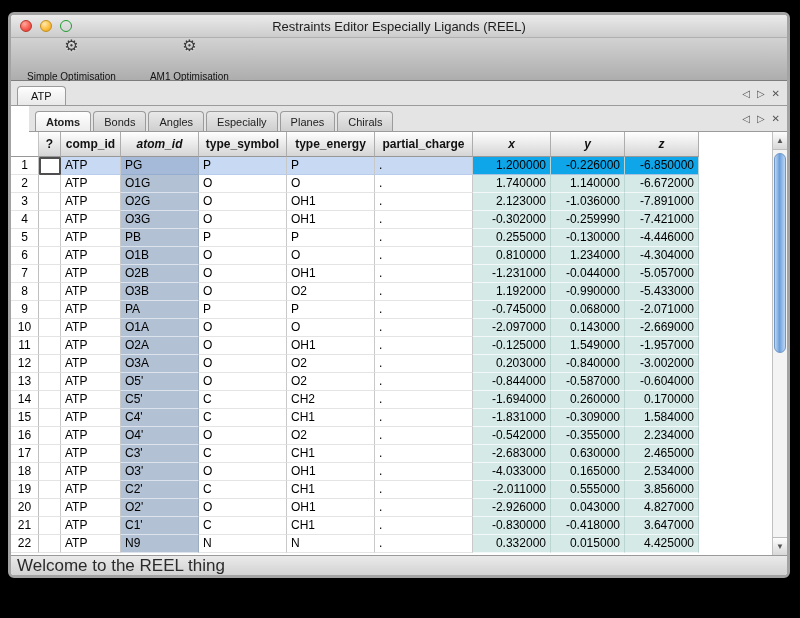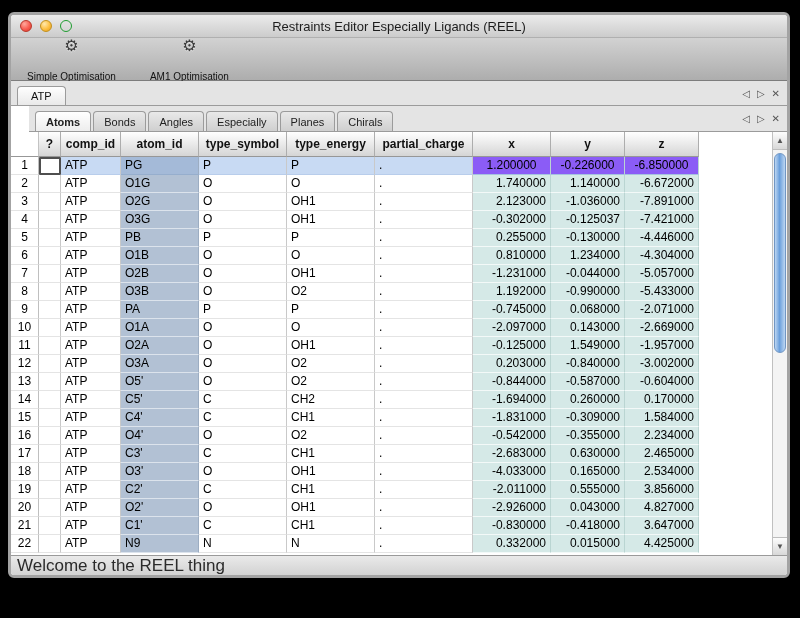--- a/index.html
+++ b/index.html
@@ -107,25 +107,25 @@
   .c-q{width:22px;flex:0 0 22px;padding:0;}
   .c-comp{width:60px;flex:0 0 60px;}
   .c-atom{width:78px;flex:0 0 78px;background:var(--atom-bg,#b2c1d4);border-right-color:#9cadc2;border-bottom-color:rgba(255,255,255,.55);}
   .c-sym{width:88px;flex:0 0 88px;}
   .c-energy{width:88px;flex:0 0 88px;}
   .c-charge{width:98px;flex:0 0 98px;text-align:left;}
   .c-x,.c-y,.c-z{background:var(--coord-bg,#d5e9e7);border-right-color:#bad5d2;border-bottom-color:rgba(255,255,255,.7);text-align:right;}
   .c-x{width:78px;flex:0 0 78px;}
   .c-y{width:74px;flex:0 0 74px;}
   .c-z{width:74px;flex:0 0 74px;}
-  .hcell.c-x,.hcell.c-y,.hcell.c-z,.hcell.c-atom{background:linear-gradient(#ffffff,#d5d5d5);border-right:1px solid #adadad;border-bottom:1px solid #979797;}
+  .hcell.c-x,.hcell.c-y,.hcell.c-z,.hcell.c-atom{background:linear-gradient(#ffffff,#d5d5d5);border-right:1px solid #adadad;border-bottom:1px solid #979797;font-style:italic;}
   .trow.selected .cell{background:var(--sel-bg,#c8daf3);border-bottom-color:#b8cdeb;}
   .trow.selected .c-num{background:#fff;border-bottom-color:#e4e4e4;}
   .trow.selected .c-atom{background:#a4bad8;border-bottom-color:#96aecd;}
-  .trow.selected .c-x,.trow.selected .c-y,.trow.selected .c-z{background:#8b5cf6;border-bottom-color:#a5c2e0;text-align:center;}
+  .trow.selected .c-x,.trow.selected .c-y,.trow.selected .c-z{background:#0ea5e9;border-bottom-color:#a5c2e0;}
   .trow.selected .c-q.editing{
     background:#fff;border:2px solid #4f4f4f;border-radius:1px;
   }
   
   .vscroll{
     width:15px;flex:0 0 15px;display:flex;flex-direction:column;
     background:#f2f2f2;border-left:1px solid #c0c0c0;box-sizing:border-box;
   }
   .sbtn{
     height:17px;flex:0 0 17px;display:flex;align-items:center;justify-content:center;
@@ -255,21 +255,21 @@
           </div>
           <div class="trow">
             <div class="cell c-num">4</div>
             <div class="cell c-q"></div>
             <div class="cell c-comp">ATP</div>
             <div class="cell c-atom">O3G</div>
             <div class="cell c-sym">O</div>
             <div class="cell c-energy">OH1</div>
             <div class="cell c-charge">.</div>
             <div class="cell c-x">-0.302000</div>
-            <div class="cell c-y">-0.125037</div>
+            <div class="cell c-y">-0.259990</div>
             <div class="cell c-z">-7.421000</div>
             <div class="rfill"></div>
           </div>
           <div class="trow">
             <div class="cell c-num">5</div>
             <div class="cell c-q"></div>
             <div class="cell c-comp">ATP</div>
             <div class="cell c-atom">PB</div>
             <div class="cell c-sym">P</div>
             <div class="cell c-energy">P</div>

